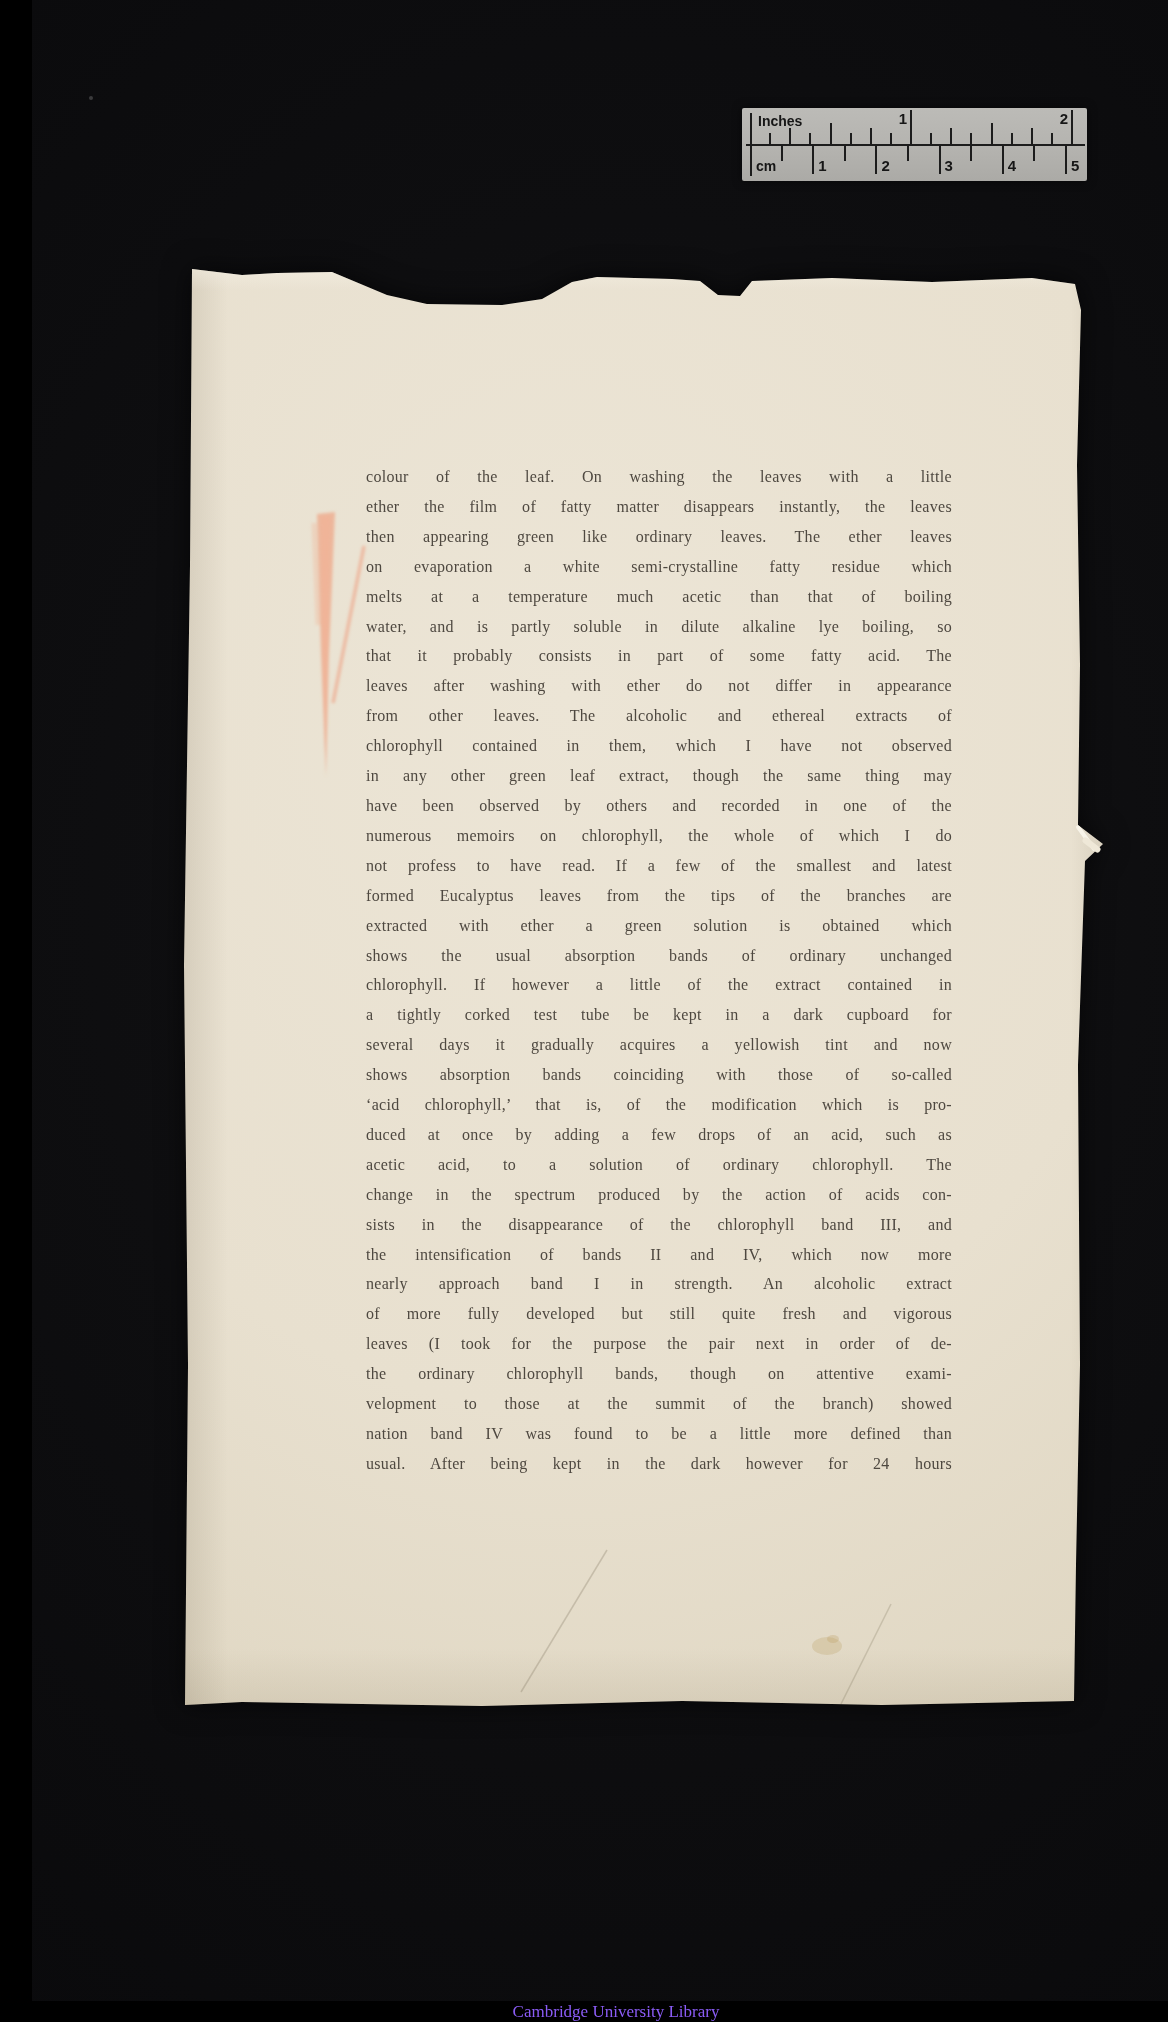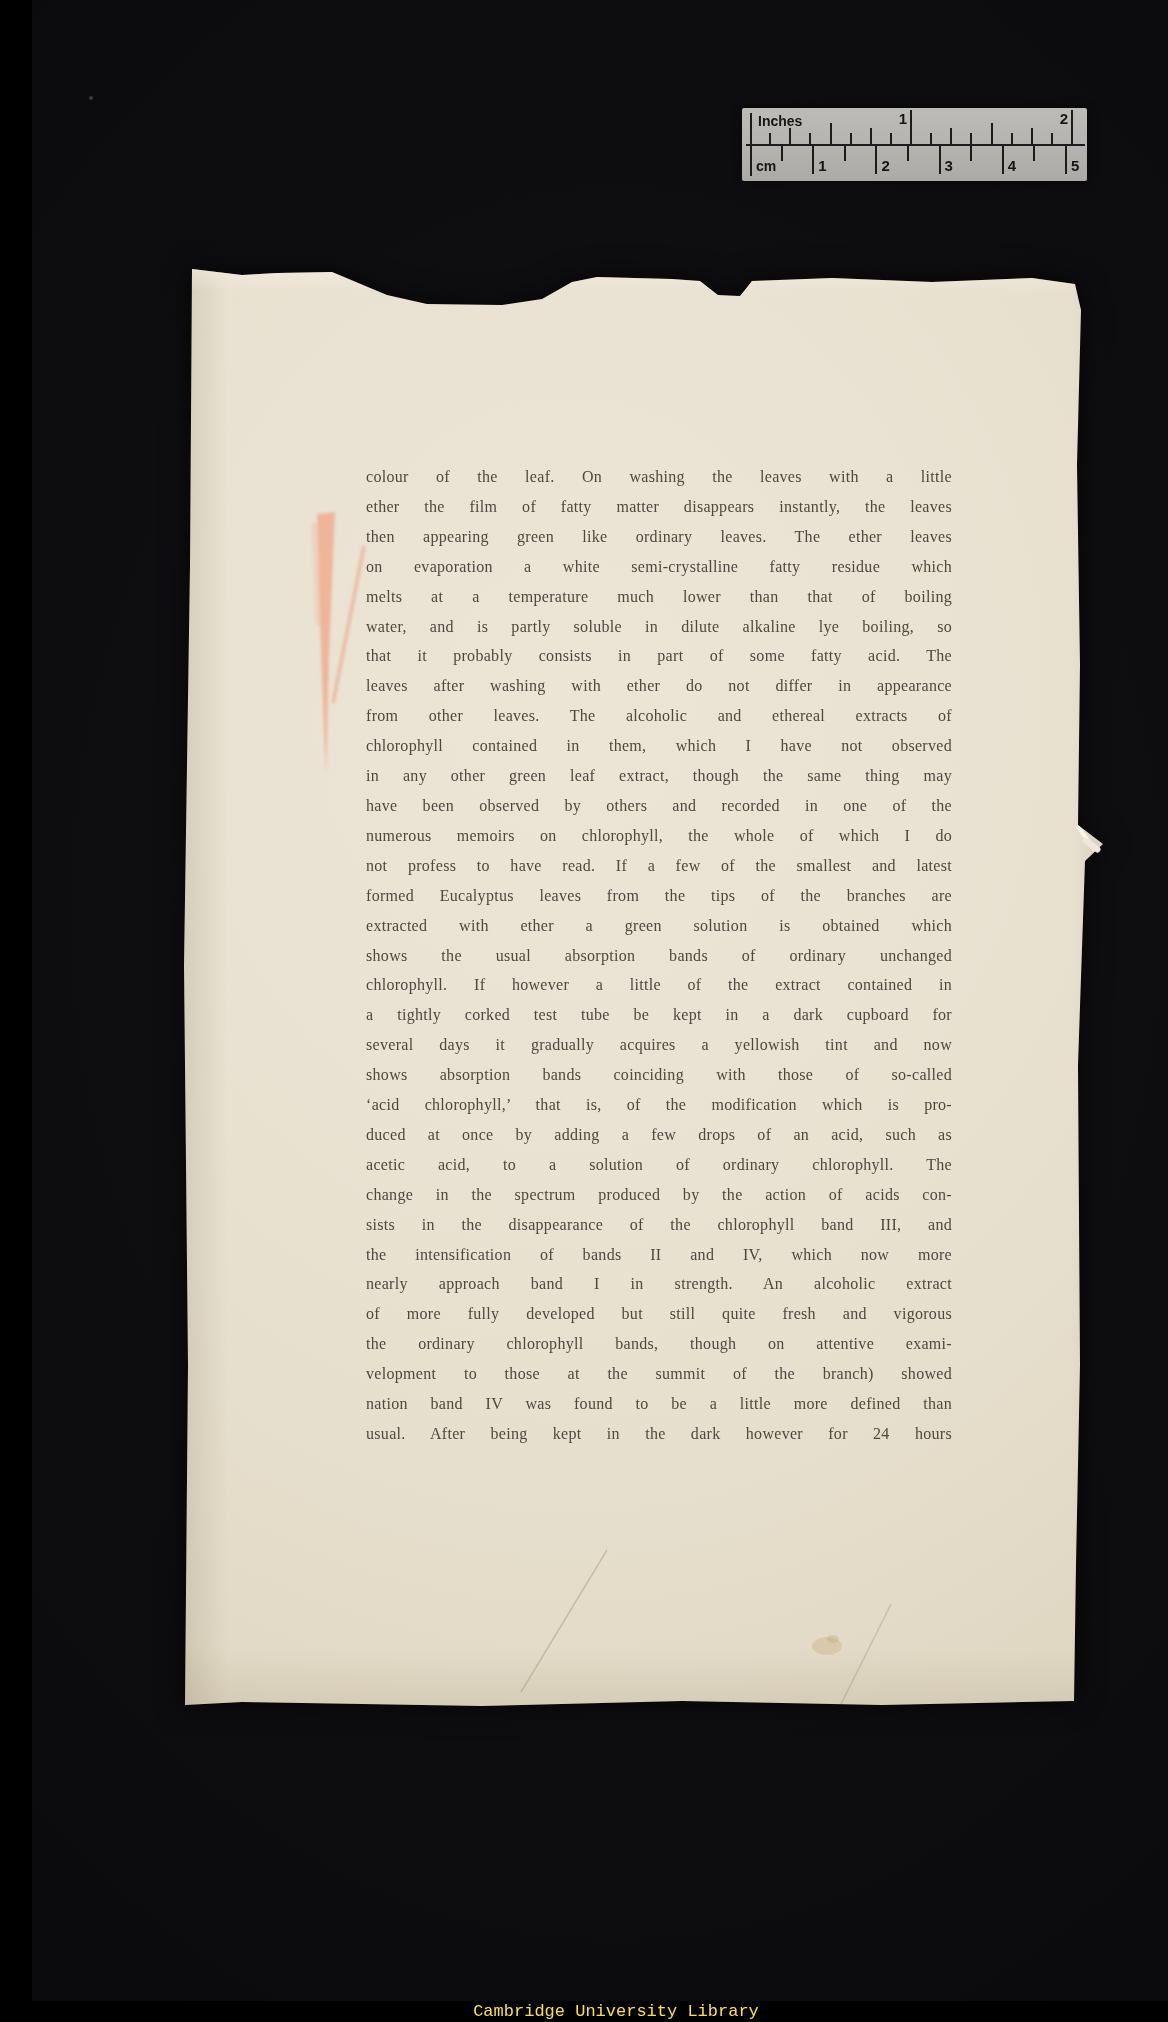--- a/index.html
+++ b/index.html
@@ -44,21 +44,21 @@
         text-align:justify;text-align-last:justify;white-space:nowrap;
         font-family:"Liberation Serif",serif;}
   
   .edge-flap{position:absolute;left:1049px;top:842px;width:21px;height:6px;
         background:#efe8d8;border-radius:3px;transform:rotate(37deg);}
   .dust{position:absolute;left:57px;top:96px;width:4px;height:4px;border-radius:50%;
         background:rgba(130,130,130,.4);}
   
   .footer-bar{position:absolute;left:0;right:0;top:2001px;height:21px;background:#000;
         display:flex;align-items:center;justify-content:center;}
-  .footer-bar span{color:#fde047;font-family:Liberation Mono, monospace;
+  .footer-bar span{color:#8b5cf6;font-family:Liberation Serif, serif;
         font-size:17px;line-height:17px;}
 </style>
 </head>
 <body>
 
 <div class="stage">
 
   <div class="dust"></div>
 
   <div class="ruler">
@@ -129,21 +129,21 @@
           <line x1="12" y1="18" x2="16" y2="120" stroke="#f2a988" stroke-width="5" opacity="0.3"></line>
         </g>
       </svg>
 
 
       <div class="textblock">
           <div class="textline">colour of the leaf.  On washing the leaves with a little</div>
           <div class="textline">ether the film of fatty matter disappears instantly, the leaves</div>
           <div class="textline">then appearing green like ordinary leaves.  The ether leaves</div>
           <div class="textline">on evaporation a white semi-crystalline fatty residue which</div>
-          <div class="textline">melts at a temperature much lower than that of boiling</div>
+          <div class="textline">melts at a temperature much acetic than that of boiling</div>
           <div class="textline">water, and is partly soluble in dilute alkaline lye boiling, so</div>
           <div class="textline">that it probably consists in part of some fatty acid.  The</div>
           <div class="textline">leaves after washing with ether do not differ in appearance</div>
           <div class="textline">from other leaves.  The alcoholic and ethereal extracts of</div>
           <div class="textline">chlorophyll contained in them, which I have not observed</div>
           <div class="textline">in any other green leaf extract, though the same thing may</div>
           <div class="textline">have been observed by others and recorded in one of the</div>
           <div class="textline">numerous memoirs on chlorophyll, the whole of which I do</div>
           <div class="textline">not profess to have read.  If a few of the smallest and latest</div>
           <div class="textline">formed Eucalyptus leaves from the tips of the branches are</div>
@@ -154,20 +154,21 @@
           <div class="textline">several days it gradually acquires a yellowish tint and now</div>
           <div class="textline">shows absorption bands coinciding with those of so-called</div>
           <div class="textline">‘acid chlorophyll,’ that is, of the modification which is pro-</div>
           <div class="textline">duced at once by adding a few drops of an acid, such as</div>
           <div class="textline">acetic acid, to a solution of ordinary chlorophyll.  The</div>
           <div class="textline">change in the spectrum produced by the action of acids con-</div>
           <div class="textline">sists in the disappearance of the chlorophyll band III, and</div>
           <div class="textline">the intensification of bands II and IV, which now more</div>
           <div class="textline">nearly approach band I in strength.  An alcoholic extract</div>
           <div class="textline">of more fully developed but still quite fresh and vigorous</div>
+          <div class="textline">leaves (I took for the purpose the pair next in  order of de-</div>
           <div class="textline">the ordinary chlorophyll bands, though on attentive exami-</div>
           <div class="textline">velopment to those at the summit of the branch) showed</div>
           <div class="textline">nation band IV was found to be a little more defined than</div>
           <div class="textline">usual.   After being kept in the dark however for 24 hours</div>
         </div>
     </div>
   </div>
 
   <div class="edge-flap"></div>
 

